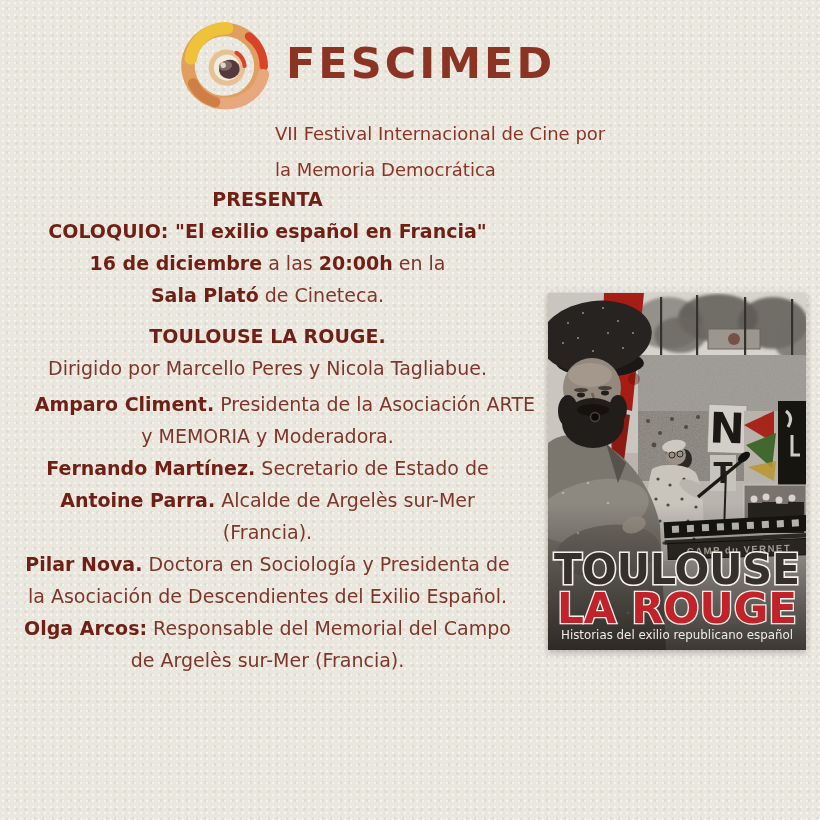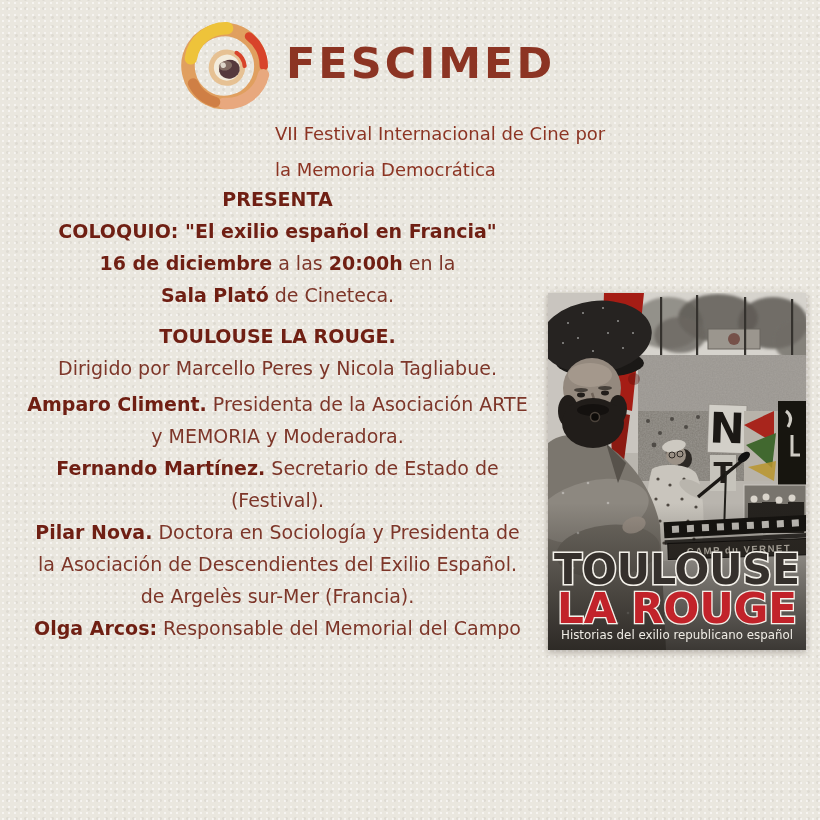--- a/index.html
+++ b/index.html
@@ -18,28 +18,28 @@
   .logo svg{width:100%;height:100%;display:block;}
   .brand{
     position:absolute;left:286px;top:24px;height:78px;line-height:78px;
     font-size:43px;font-weight:bold;letter-spacing:3px;color:#8c3423;white-space:nowrap;
   }
   .subtitle{
     position:absolute;left:275px;top:100px;width:390px;text-align:left;
     color:#8c3423;font-size:18px;line-height:36px;font-weight:500;margin-top:16px;
   }
   .col{
-    position:absolute;left:10px;top:183px;width:535px;text-align:center;
+    position:absolute;left:0;top:183px;width:535px;text-align:center;
     color:#7d3629;font-size:19px;line-height:32px;
   }
   .line{white-space:nowrap;}
   .b{font-weight:bold;color:#6f1f13;}
   .gap8{margin-top:9px;}
   .gap22{margin-top:22px;}
-  .gap4{margin-top:4px;}
+  .gap4{margin-top:4px;text-align:right;}
   .poster{
     position:absolute;left:548px;top:293px;width:258px;height:357px;
     box-shadow:0 2px 7px rgba(60,50,40,.35);
   }
   .poster svg{display:block;width:100%;height:100%;}
 </style>
 </head>
 <body>
 
 <div id="page">
@@ -74,25 +74,26 @@
     <div class="line"><span class="b">16 de diciembre</span><span> a las </span><span class="b">20:00h</span><span> en la</span></div>
     <div class="line"><span class="b">Sala Plató</span><span> de Cineteca.</span></div>
 
     <div class="line gap8"><span class="b">TOULOUSE LA ROUGE.</span></div>
     <div class="line"><span>Dirigido por Marcello Peres y Nicola Tagliabue.</span></div>
 
 
     <div class="line gap4"><span class="b">Amparo Climent.</span><span> Presidenta de la Asociación ARTE</span></div>
     <div class="line"><span>y MEMORIA y Moderadora.</span></div>
     <div class="line"><span class="b">Fernando Martínez.</span><span> Secretario de Estado de</span></div>
-    <div class="line"><span>(Festival).</span></div>
+    <div class="line"><span class="b">Antoine Parra.</span><span> Alcalde de Argelès sur-Mer</span></div>
+    <div class="line"><span>(Francia).</span></div>
     <div class="line"><span class="b">Pilar Nova.</span><span> Doctora en Sociología y Presidenta de</span></div>
     <div class="line"><span>la Asociación de Descendientes del Exilio Español.</span></div>
+    <div class="line"><span class="b">Olga Arcos:</span><span> Responsable del Memorial del Campo</span></div>
     <div class="line"><span>de Argelès sur-Mer (Francia).</span></div>
-    <div class="line"><span class="b">Olga Arcos:</span><span> Responsable del Memorial del Campo</span></div>
 
   </div>
 
   <div class="poster">
     <svg viewBox="0 0 258 357" preserveAspectRatio="none">
       <defs>
         <filter id="grain" x="-5%" y="-5%" width="110%" height="110%">
           <feTurbulence type="fractalNoise" baseFrequency="0.7" numOctaves="2" seed="7" result="t"></feTurbulence>
           <feColorMatrix in="t" type="matrix" values="0 0 0 0 0.45  0 0 0 0 0.43  0 0 0 0 0.40  0 0 0 0.85 0"></feColorMatrix>
           <feComposite operator="in" in2="SourceGraphic"></feComposite>

